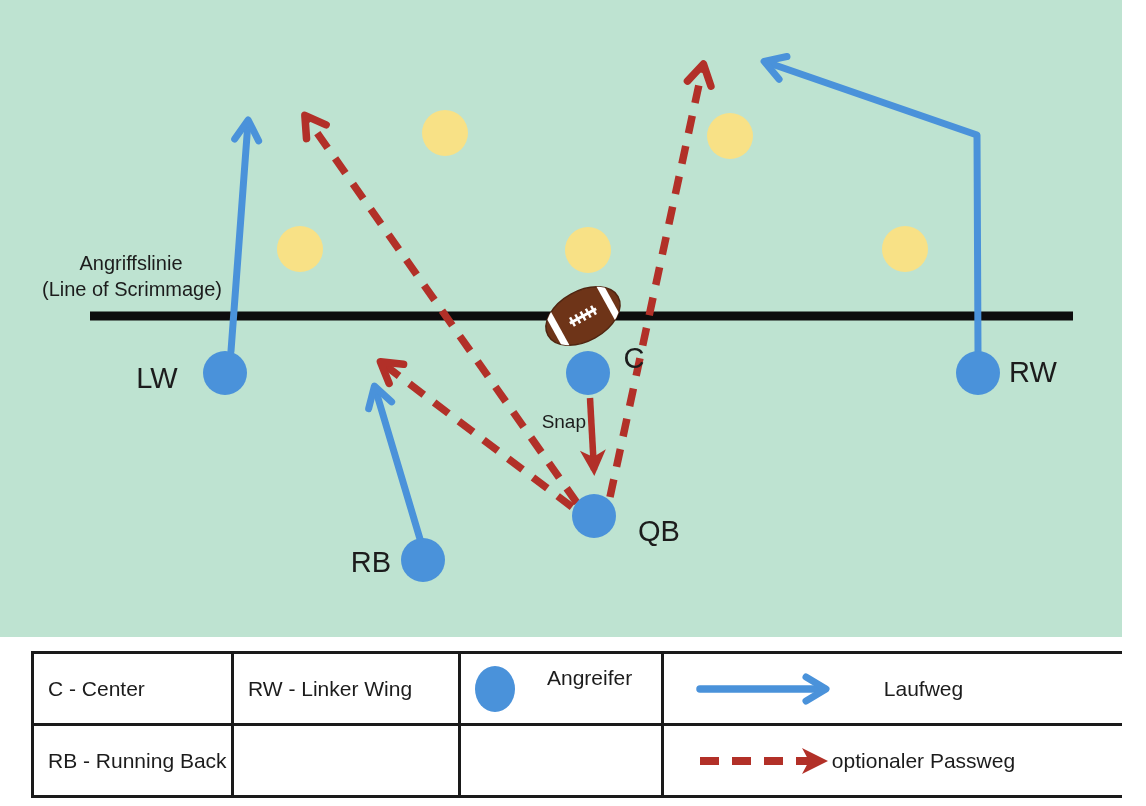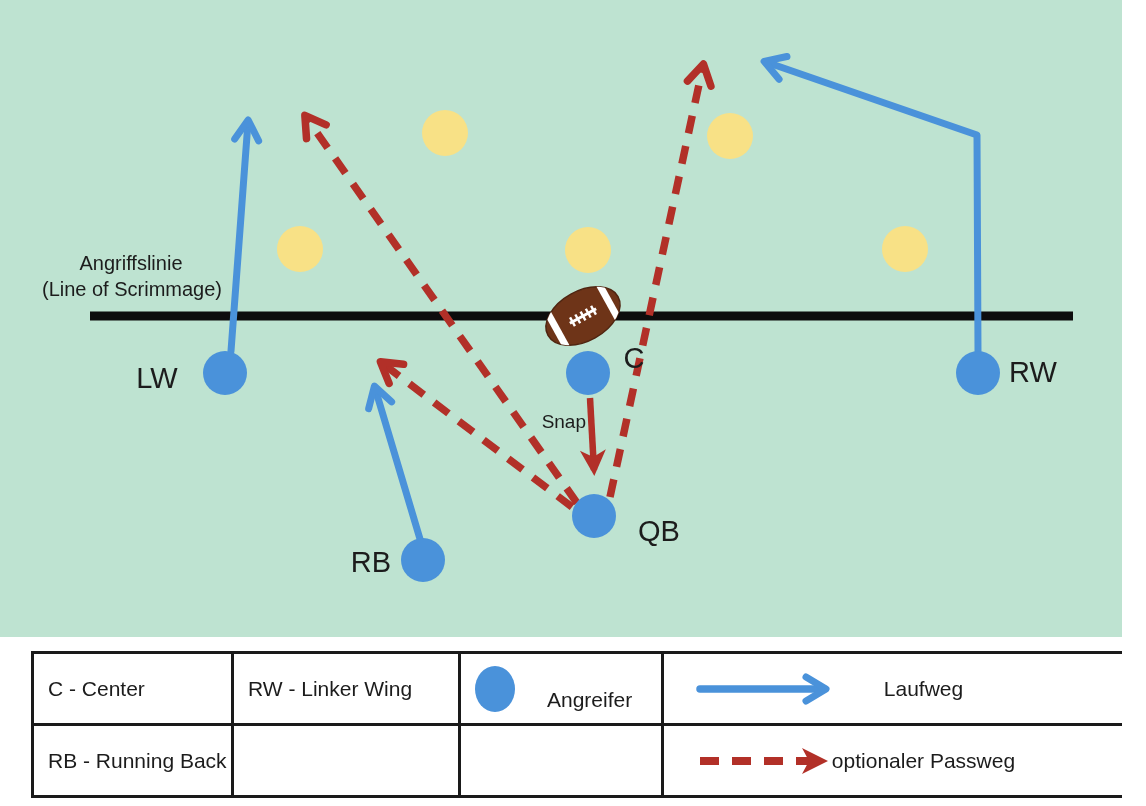--- a/index.html
+++ b/index.html
@@ -27,21 +27,21 @@
   table.legend{
     position:absolute;left:4px;top:651px;width:1138px;height:147px;
     border-collapse:collapse;table-layout:fixed;
     font-size:21px;color:var(--color-text);margin-left:27px;
   }
   table.legend td{
     border:3px solid var(--color-table_border);
     padding:0 0 0 14px;vertical-align:middle;height:49px;
   }
   td.symbol-cell{padding-left:20px;}
-  .symbol-wrap{display:flex;align-items:flex-end;gap:32px;}
+  .symbol-wrap{display:flex;align-items:flex-start;gap:32px;}
   .legend-circle{display:inline-block;width:40px;height:46px;border-radius:50%;flex:0 0 auto;}
   .legend-circle.attacker{background:var(--color-attacker);}
   .legend-circle.defender{background:var(--color-defender);}
   td.arrow-cell{position:relative;padding:0;}
   td.arrow-cell .arrow-svg{position:absolute;left:32px;top:50%;transform:translateY(-50%);}
   td.arrow-cell .arrow-label{display:block;width:100%;text-align:center;}
 </style>
 </head>
 <body>
 

